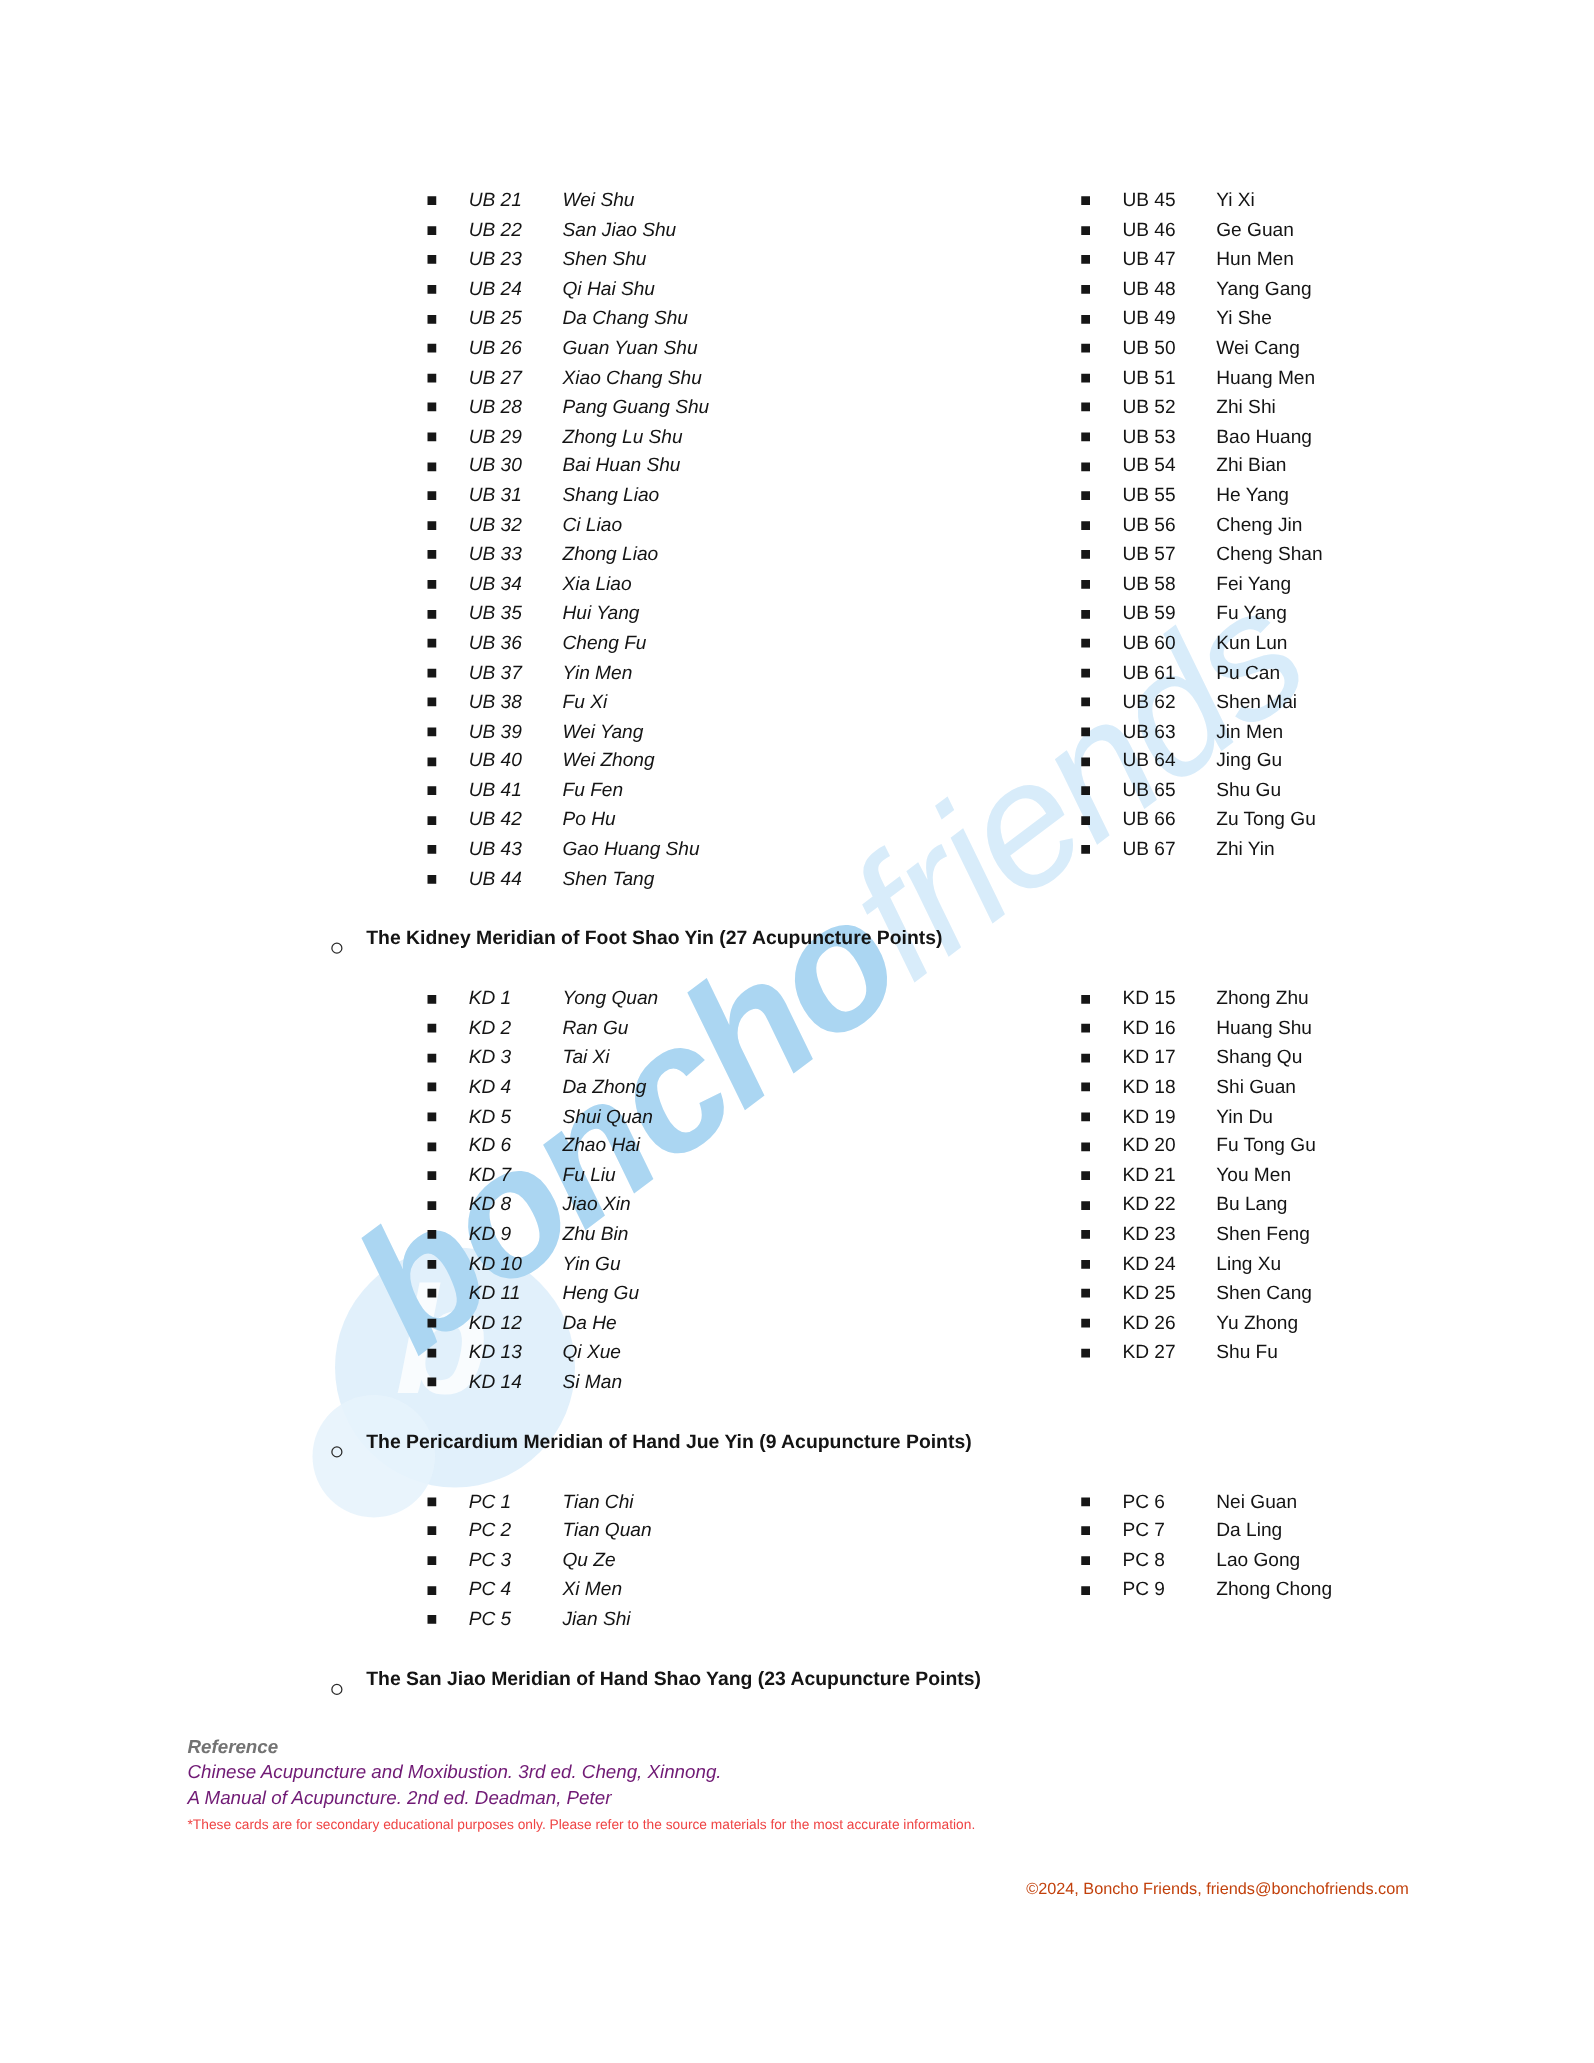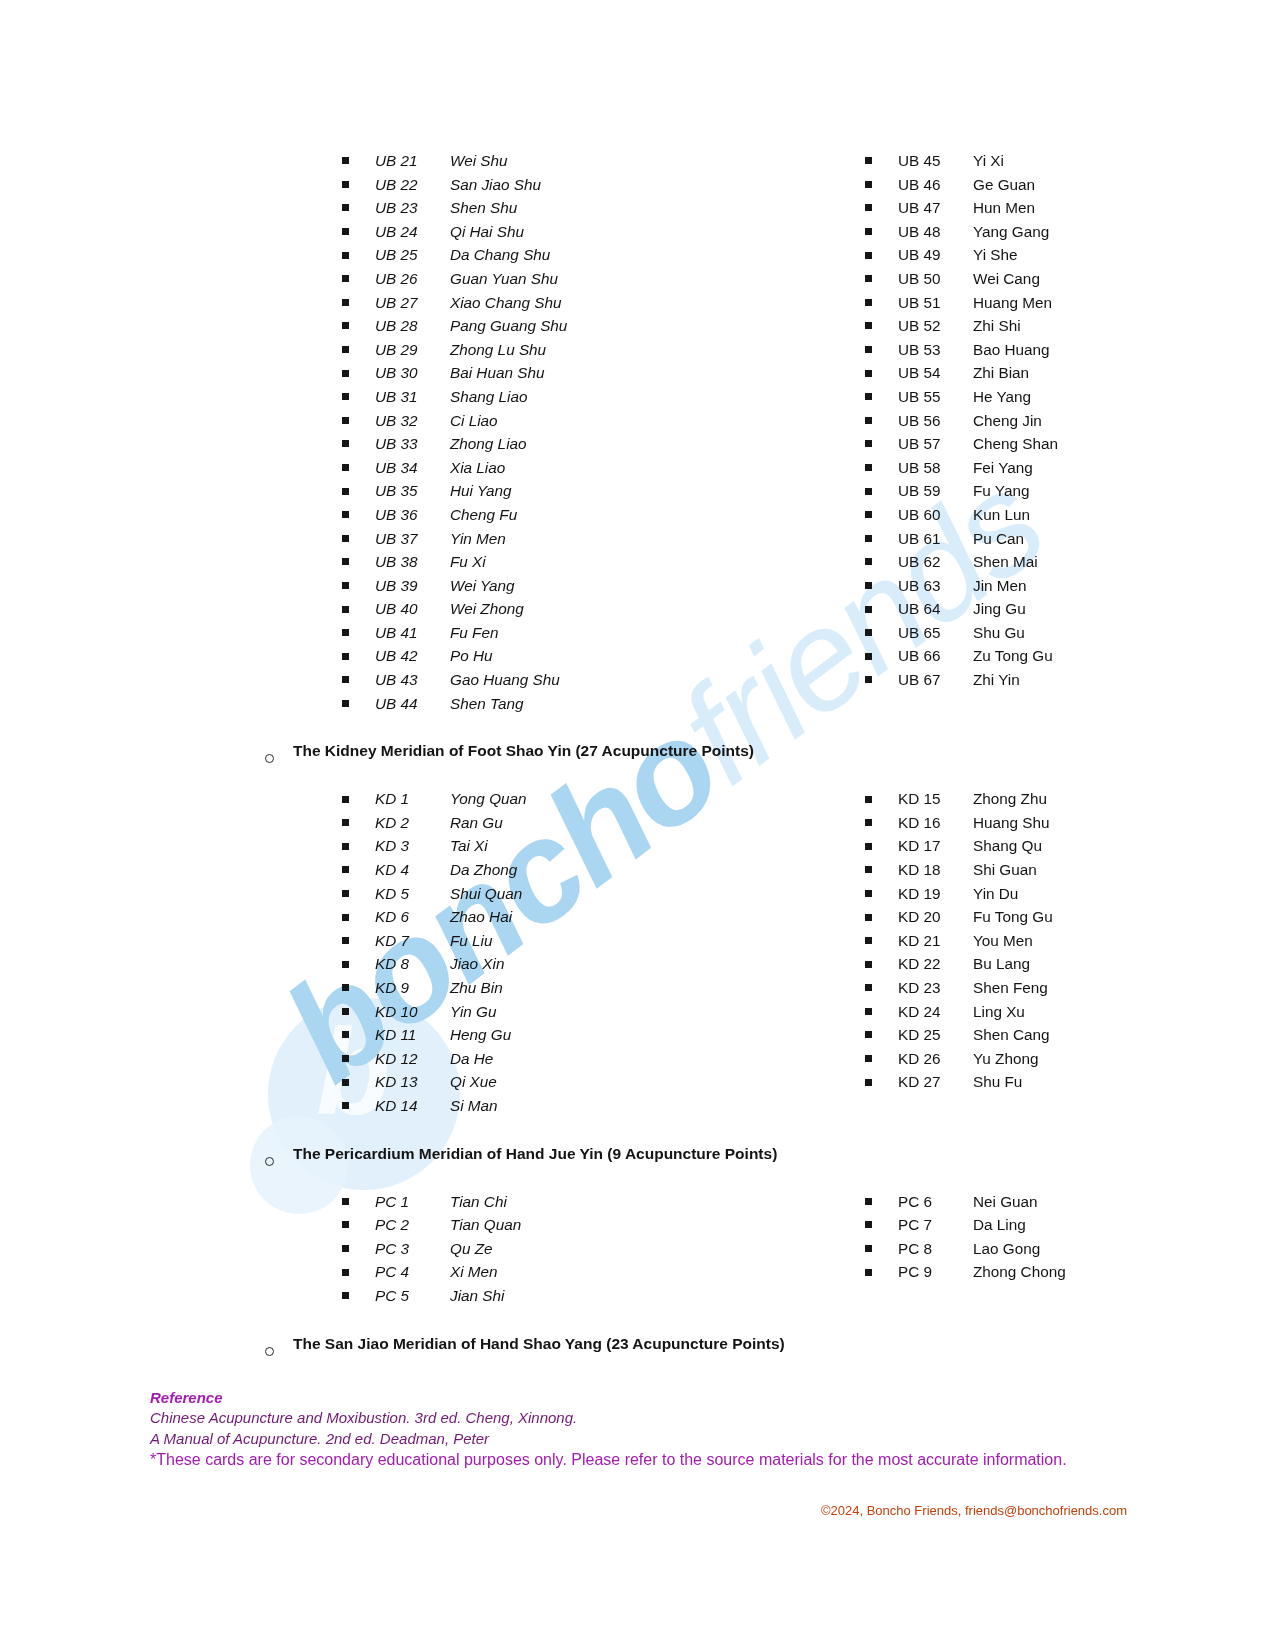--- a/index.html
+++ b/index.html
@@ -51,23 +51,23 @@
   .col:first-child{margin-left:342px;width:523px;font-style:italic;}
   .point-row{
     height:23.6px;line-height:23.6px;
     display:flex;align-items:center;white-space:nowrap;
     font-size:15.3px;
   }
   .sq-bullet{flex:none;width:7px;height:7px;background:#161616;margin-right:26px;}
   .code{flex:none;width:75px;}
   
   .reference{margin-left:150px;margin-top:32px;}
-  .ref-title{font-weight:bold;font-style:italic;font-size:15px;line-height:20.8px;color:#a21caf;}
+  .ref-title{font-weight:bold;font-style:italic;font-size:15px;line-height:20.8px;color:#737373;}
   .ref-line{font-style:italic;font-size:15px;line-height:20.8px;color:#701a75;}
-  .ref-note{font-size:16px;line-height:20.8px;color:#a21caf;}
+  .ref-note{font-size:11px;line-height:20.8px;color:#ef4444;}
   .footer{
     position:absolute;top:1503px;right:148px;z-index:1;
     font-size:13px;color:#c2410c;
   }
 </style>
 </head>
 <body>
 
 <div class="page">
 

